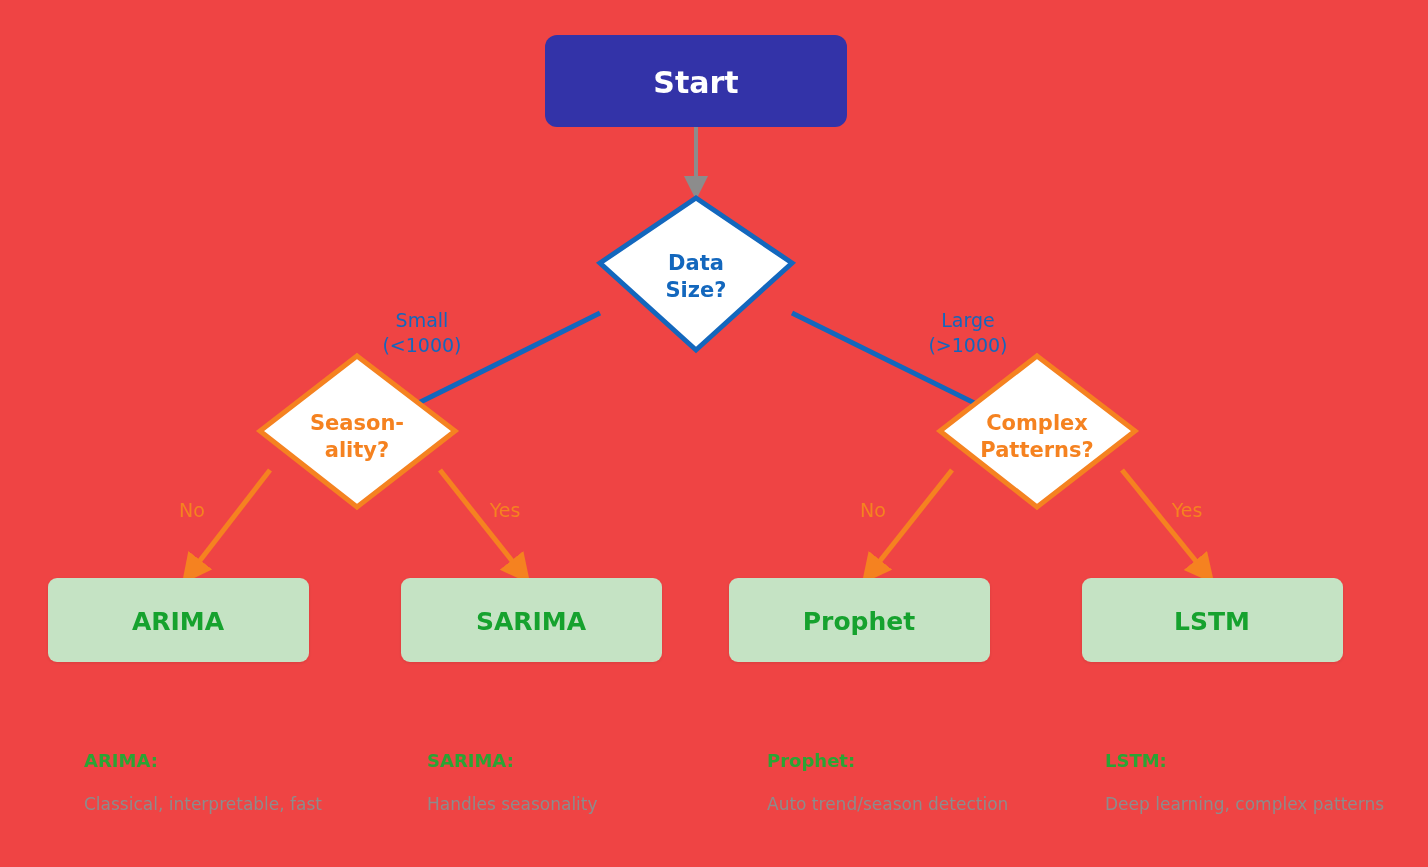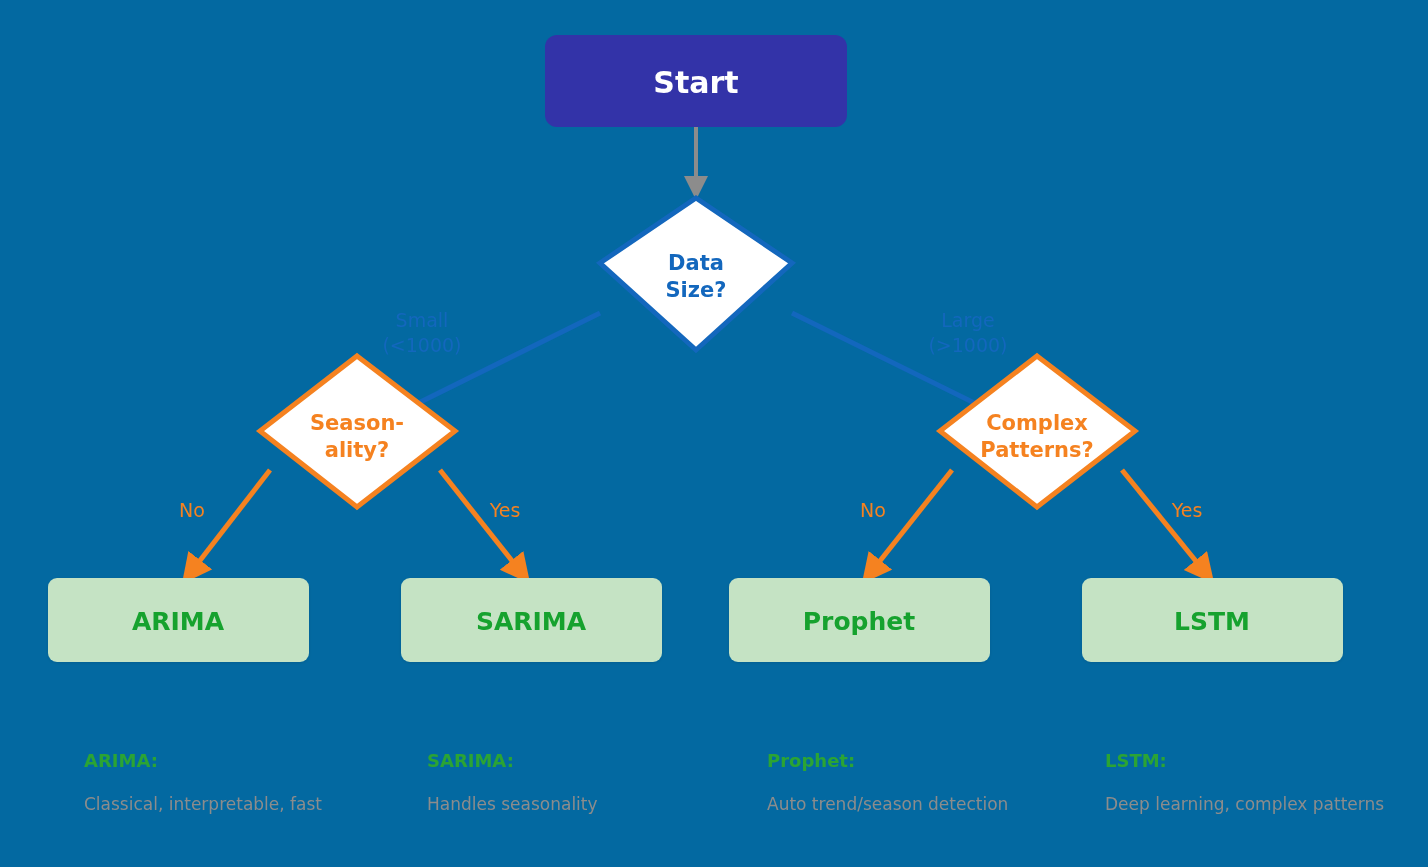--- a/index.html
+++ b/index.html
@@ -10,21 +10,21 @@
   body {
     width: 1428px;
     height: 867px;
     font-family: "DejaVu Sans", sans-serif;
     overflow: hidden;
   }
   #diagram-root {
     position: relative;
     width: 1428px;
     height: 867px;
-    background: #0369a1;
+    background: #ef4444;
   }
   svg.flow {
     position: absolute;
     left: 0;
     top: 0;
     width: 1428px;
     height: 867px;
   }
   text { font-family: "DejaVu Sans", sans-serif; }
   .node-label-start {

